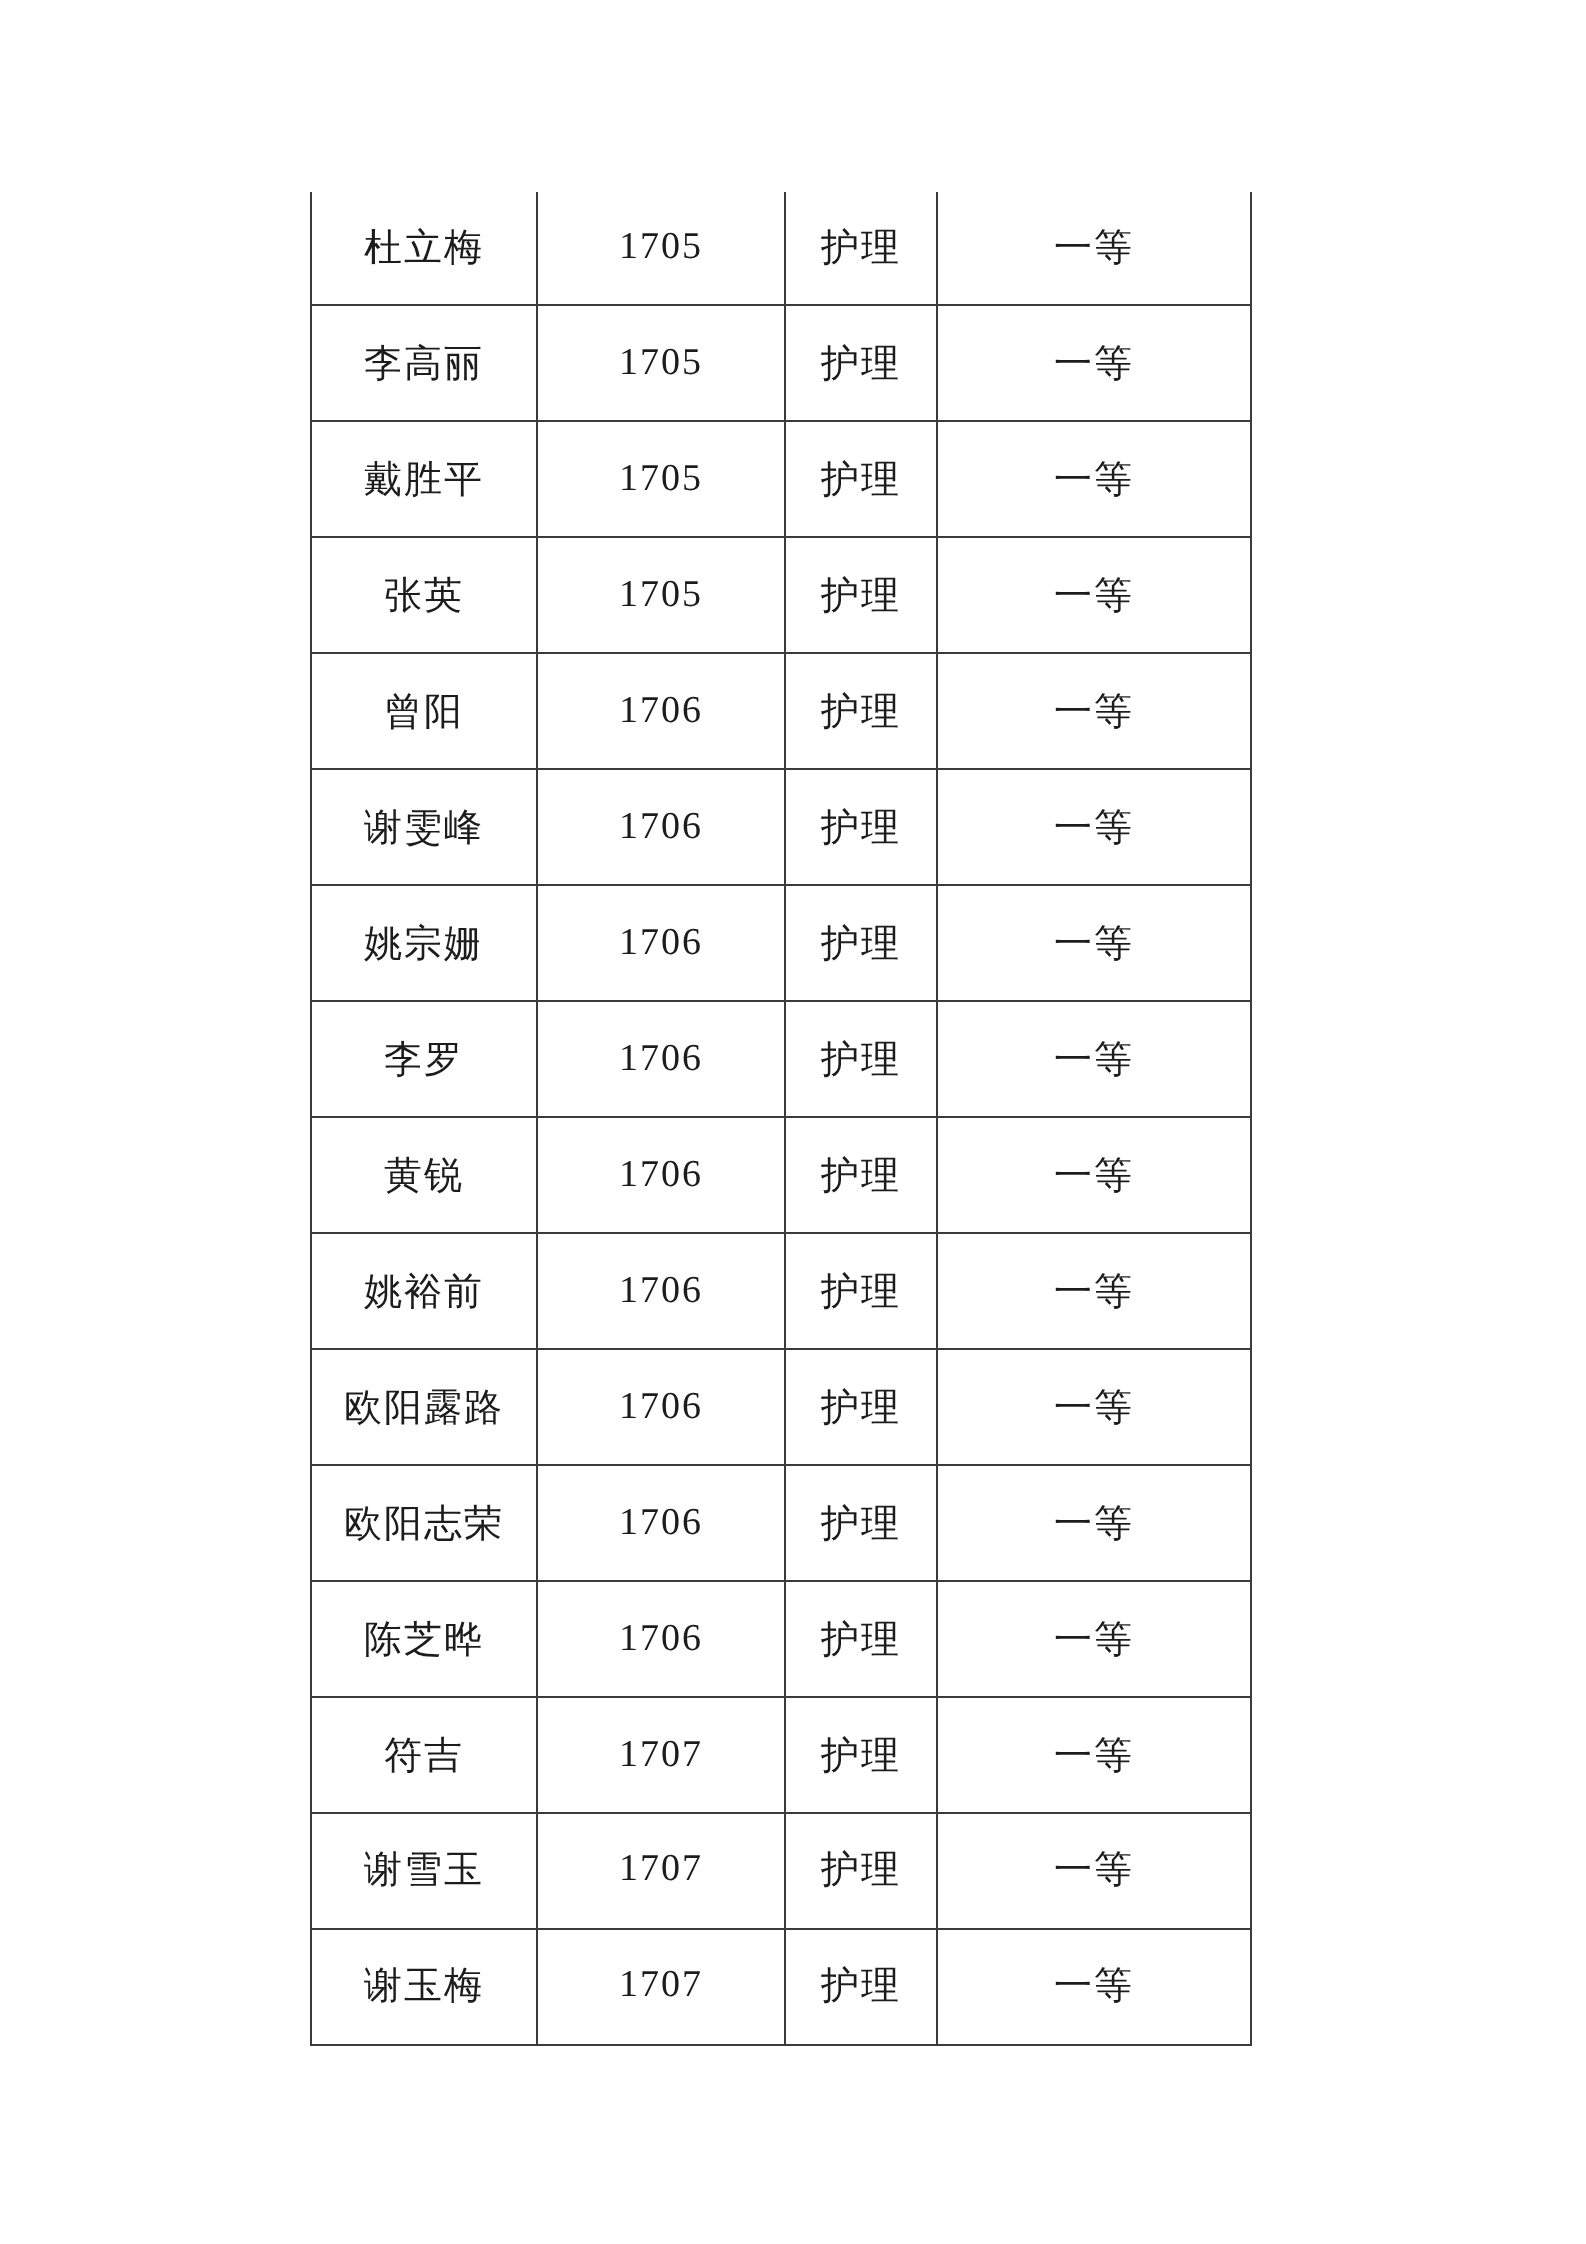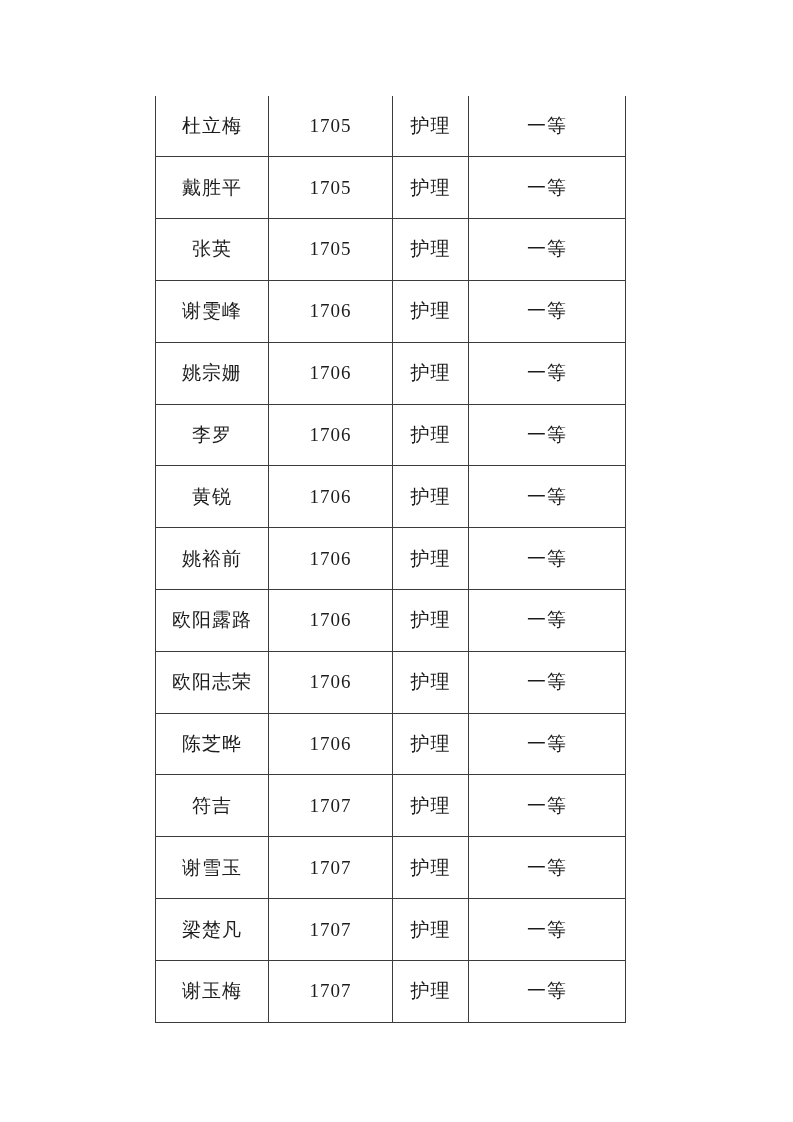--- a/index.html
+++ b/index.html
@@ -61,28 +61,40 @@
       <col class="col-award">
     </colgroup>
     <tbody>
         <tr>
     <td>杜立梅</td>
     <td>1705</td>
     <td>护理</td>
     <td>一等</td>
   </tr>
         <tr>
+    <td>李高丽</td>
+    <td>1705</td>
+    <td>护理</td>
+    <td>一等</td>
+  </tr>
+        <tr>
     <td>戴胜平</td>
     <td>1705</td>
     <td>护理</td>
     <td>一等</td>
   </tr>
         <tr>
     <td>张英</td>
     <td>1705</td>
+    <td>护理</td>
+    <td>一等</td>
+  </tr>
+        <tr>
+    <td>曾阳</td>
+    <td>1706</td>
     <td>护理</td>
     <td>一等</td>
   </tr>
         <tr>
     <td>谢雯峰</td>
     <td>1706</td>
     <td>护理</td>
     <td>一等</td>
   </tr>
         <tr>
@@ -133,26 +145,20 @@
     <td>护理</td>
     <td>一等</td>
   </tr>
         <tr>
     <td>谢雪玉</td>
     <td>1707</td>
     <td>护理</td>
     <td>一等</td>
   </tr>
         <tr>
-    <td>梁楚凡</td>
-    <td>1707</td>
-    <td>护理</td>
-    <td>一等</td>
-  </tr>
-        <tr>
     <td>谢玉梅</td>
     <td>1707</td>
     <td>护理</td>
     <td>一等</td>
   </tr>
       </tbody>
   </table>
 </div>
 
 </body></html>

